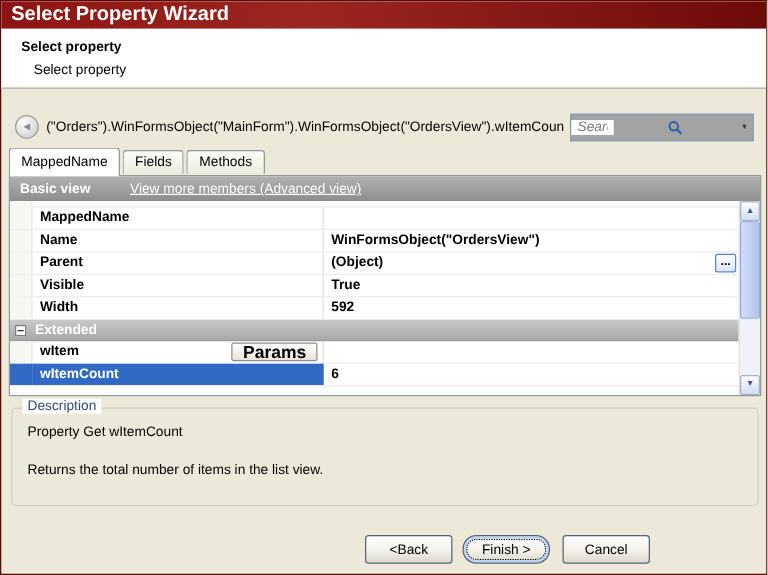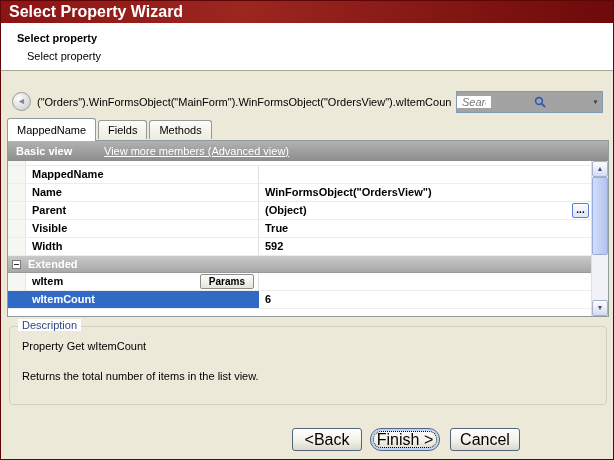--- a/index.html
+++ b/index.html
@@ -60,21 +60,21 @@
   .vcell { flex: 1; padding: 2px 4px 0 6px; position: relative; white-space: nowrap; overflow: hidden; }
   .row.selected .gutter, .row.selected .ncell { background: #316ac5; color: #fff; border-color: #316ac5; }
   .row.selected .vcell { background: #fff; color: #000; }
 
   .grouprow { height: 17px; background: linear-gradient(#c9c9c9, #a8a8a8); color: #fff; font-weight: bold;
               display: flex; align-items: center; border-bottom: 1px solid #9a9a9a; }
   .minusbox { width: 9px; height: 9px; background: #fff; border: 1px solid #7c7c7c; margin: 0 7px 0 4px;
               position: relative; }
   .minusbox::after { content: ""; position: absolute; left: 1px; right: 1px; top: 3px; height: 1px; background: #303030; }
 
-  .mini-btn { position: absolute; right: 4px; top: 1px; height: 15px; padding: 0 8px; font-size: 10px;
+  .mini-btn { position: absolute; right: 4px; top: 1px; height: 15px; padding: 0 8px; font-size: 14px;
               line-height: 13px; background: linear-gradient(#fefefe, #e7e5da); border: 1px solid #8e8e8e;
               border-radius: 2px; cursor: pointer; }
   .dots-btn { position: absolute; right: 2px; top: 1px; width: 17px; height: 15px; font-size: 10px;
               line-height: 11px; text-align: center; background: linear-gradient(#fdfdfd, #dfe5f7);
               border: 1px solid #5a7edc; border-radius: 2px; cursor: pointer; }
 
   
   .vscroll { position: absolute; top: 20px; right: 0; width: 17px; bottom: 0; background: #f0f2f7;
              border-left: 1px solid #dfe0e3; }
   .sb-btn { position: absolute; left: 0; right: 0; height: 16px; background: linear-gradient(#fefefe, #d4dcf0);
@@ -87,21 +87,21 @@
 
   
   .descbox { position: absolute; left: 8px; top: 325px; width: 598px; height: 79px;
              border: 1px solid #d0d0bf; border-radius: 4px; }
   .desc-legend { position: absolute; left: 8px; top: -8px; background: #ffffff; padding: 0 4px;
                  color: #32477c; }
   .desc-l1 { position: absolute; left: 12px; top: 13px; }
   .desc-l2 { position: absolute; left: 12px; top: 43px; }
 
   
-  .btn { position: absolute; top: 427px; height: 23px; font-size: 16px; text-align: center;
+  .btn { position: absolute; top: 427px; height: 23px; font-size: 11px; text-align: center;
          background: linear-gradient(#fefefd, #f2f1ea 55%, #dbd8ca); border: 1px solid #54647e;
          border-radius: 3px; cursor: pointer; font-family: "Liberation Sans", sans-serif; }
   .btn-back   { left: 291px; width: 70px; }
   .btn-finish { left: 369px; width: 70px; box-shadow: inset 0 0 0 2px #bcd4f6;
                 outline: 1px dotted #000; outline-offset: -4px; border-radius: 11px; }
   .btn-cancel { left: 449px; width: 70px; }
   .btn-help   { left: 529px; width: 70px; }
 </style>
 </head>
 <body>

